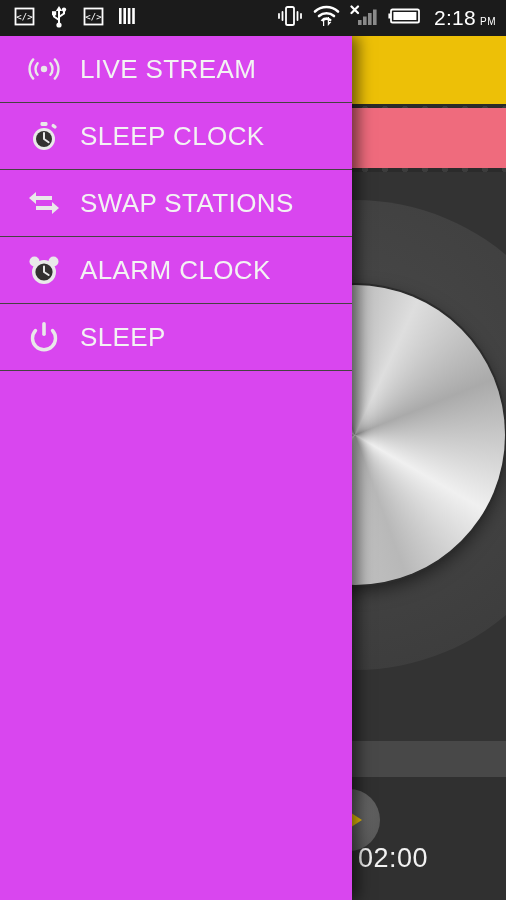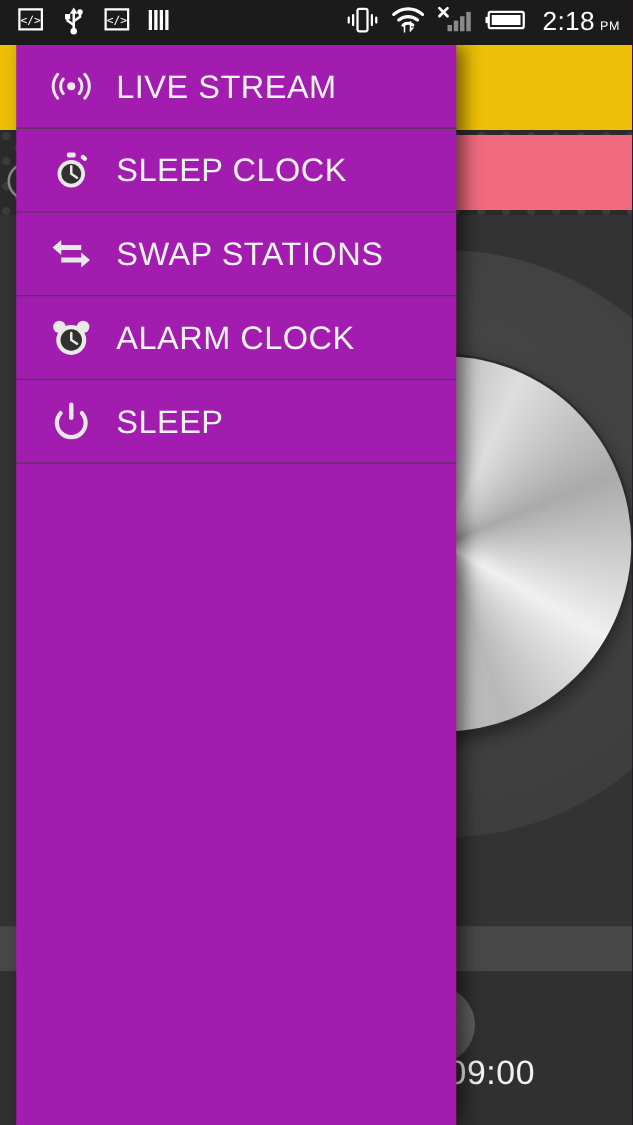--- a/index.html
+++ b/index.html
@@ -148,23 +148,23 @@
     border-top:13px solid transparent;
     border-bottom:13px solid transparent;
   }
   #timer {
     position:absolute; left:358px; top:66px;
     color:#f2f2f2; font-size:27px; letter-spacing:.5px;
   }
 
   
   #drawer {
-    position:absolute; left:13px; top:36px;
+    position:absolute; left:0; top:36px;
     width:352px; height:864px;
-    background:#a21caf;
+    background:#d946ef;
     z-index:40;
     box-shadow:6px 0 14px rgba(0,0,0,.55);
   }
   .nav-item {
     position:relative;
     height:67px;
     display:flex; align-items:center;
     padding-left:22px;
     border-bottom:1px solid #454342;
     cursor:pointer;
@@ -215,21 +215,21 @@
       <div id="knob-plate"></div>
       <div id="knob"></div>
     </div>
 
     <div id="panel-strip"></div>
 
     <div id="transport">
       <div id="play-btn">
         <div class="tri"></div>
       </div>
-      <div id="timer">09:00</div>
+      <div id="timer">02:00</div>
     </div>
   </div>
 
   <div id="drawer">
 
     <div class="nav-item">
       <span class="nav-icon">
         <svg width="38" height="38" viewBox="0 0 38 38">
           <circle cx="19" cy="19" r="3.2" fill="#e9e9e9"></circle>
           <path d="M12.6 13.2a9 9 0 000 11.6" stroke="#e9e9e9" stroke-width="2.4" fill="none" stroke-linecap="round"></path>

